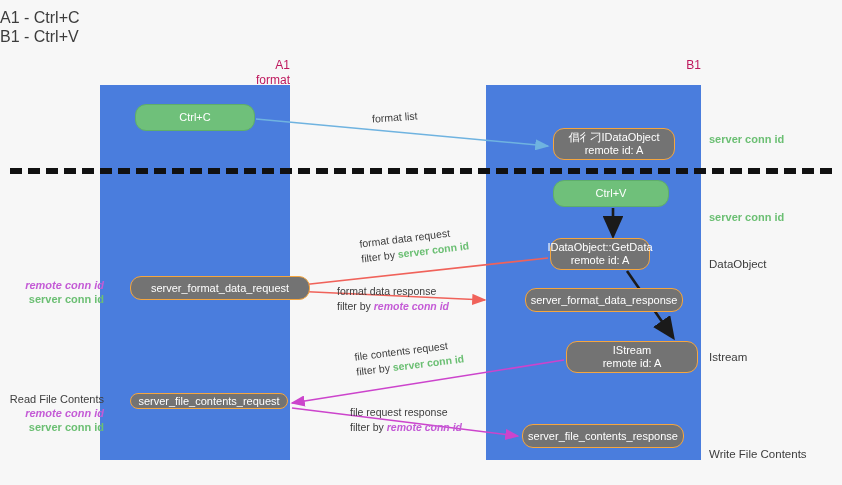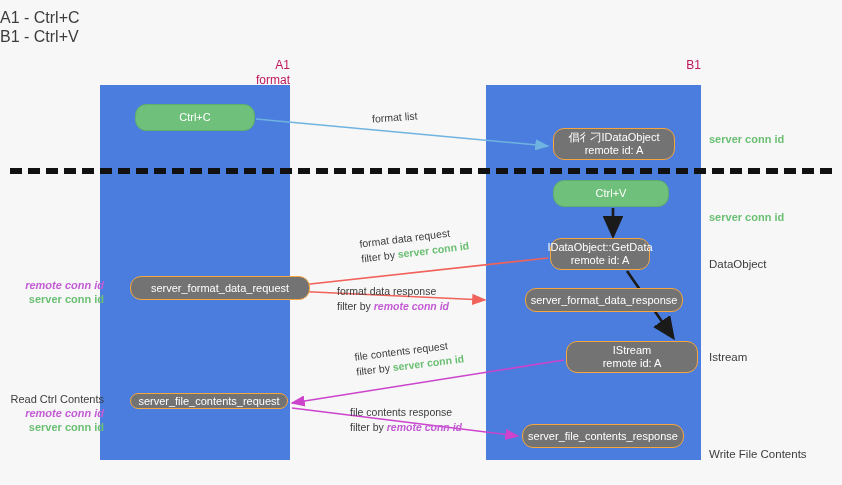--- a/index.html
+++ b/index.html
@@ -205,21 +205,21 @@
   <div class="abs side plain" id="lbl-dataobject">DataObject</div>
   <div class="abs side plain" id="lbl-istream">Istream</div>
   <div class="abs side plain" id="lbl-writefile">Write File Contents</div>
 
   <div class="abs side" id="lbl-left-1">
     <span class="magenta">remote conn id</span><br>
     <span class="green">server conn id</span>
   </div>
 
   <div class="abs side" id="lbl-left-2">
-    <span class="plain">Read Ctrl Contents</span>
+    <span class="plain">Read File Contents</span>
     <span class="magenta">remote conn id</span><br>
     <span class="green">server conn id</span>
   </div>
 
   <div class="abs cap" id="cap-format-list">format list</div>
 
   <div class="abs cap" id="cap-fmt-req">
     <span>format data request</span>
     <span class="l2">
       <span>filter by </span><span class="green">server conn id</span>
@@ -234,19 +234,19 @@
   </div>
 
   <div class="abs cap" id="cap-file-req">
     <span>file contents request</span>
     <span class="l2">
       <span>filter by </span><span class="green">server conn id</span>
     </span>
   </div>
 
   <div class="abs cap" id="cap-file-resp">
-    <span>file contents response</span>
+    <span>file request response</span>
     <span class="l2">
       <span>filter by </span><span class="magenta">remote conn id</span>
     </span>
   </div>
 
 </div>
 
 </body></html>

